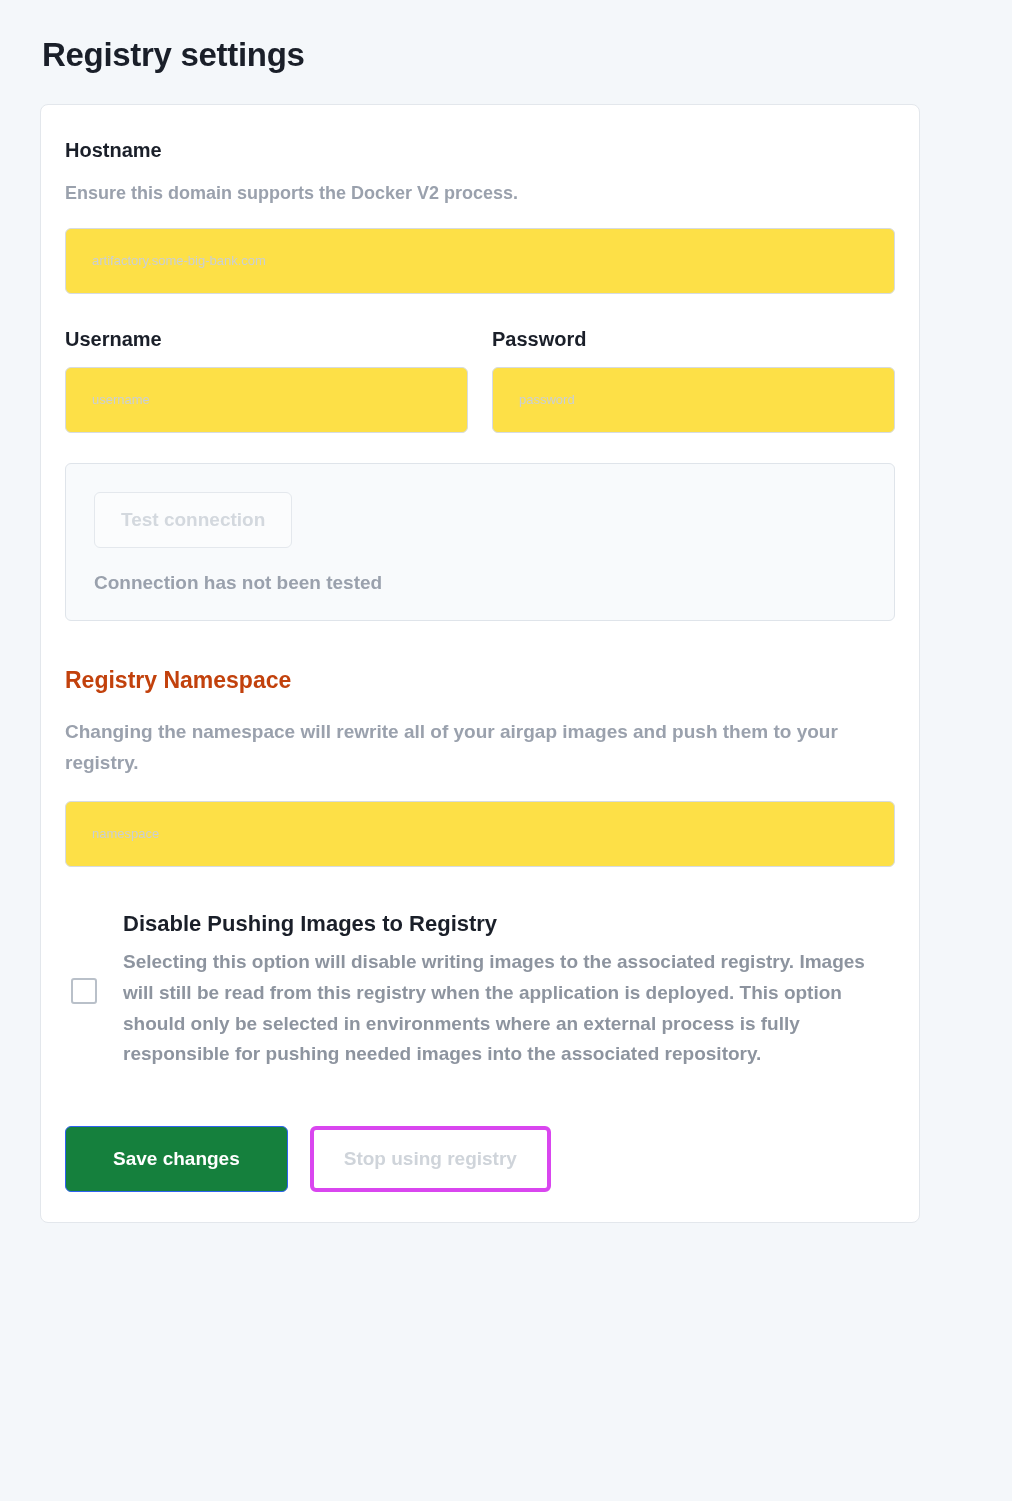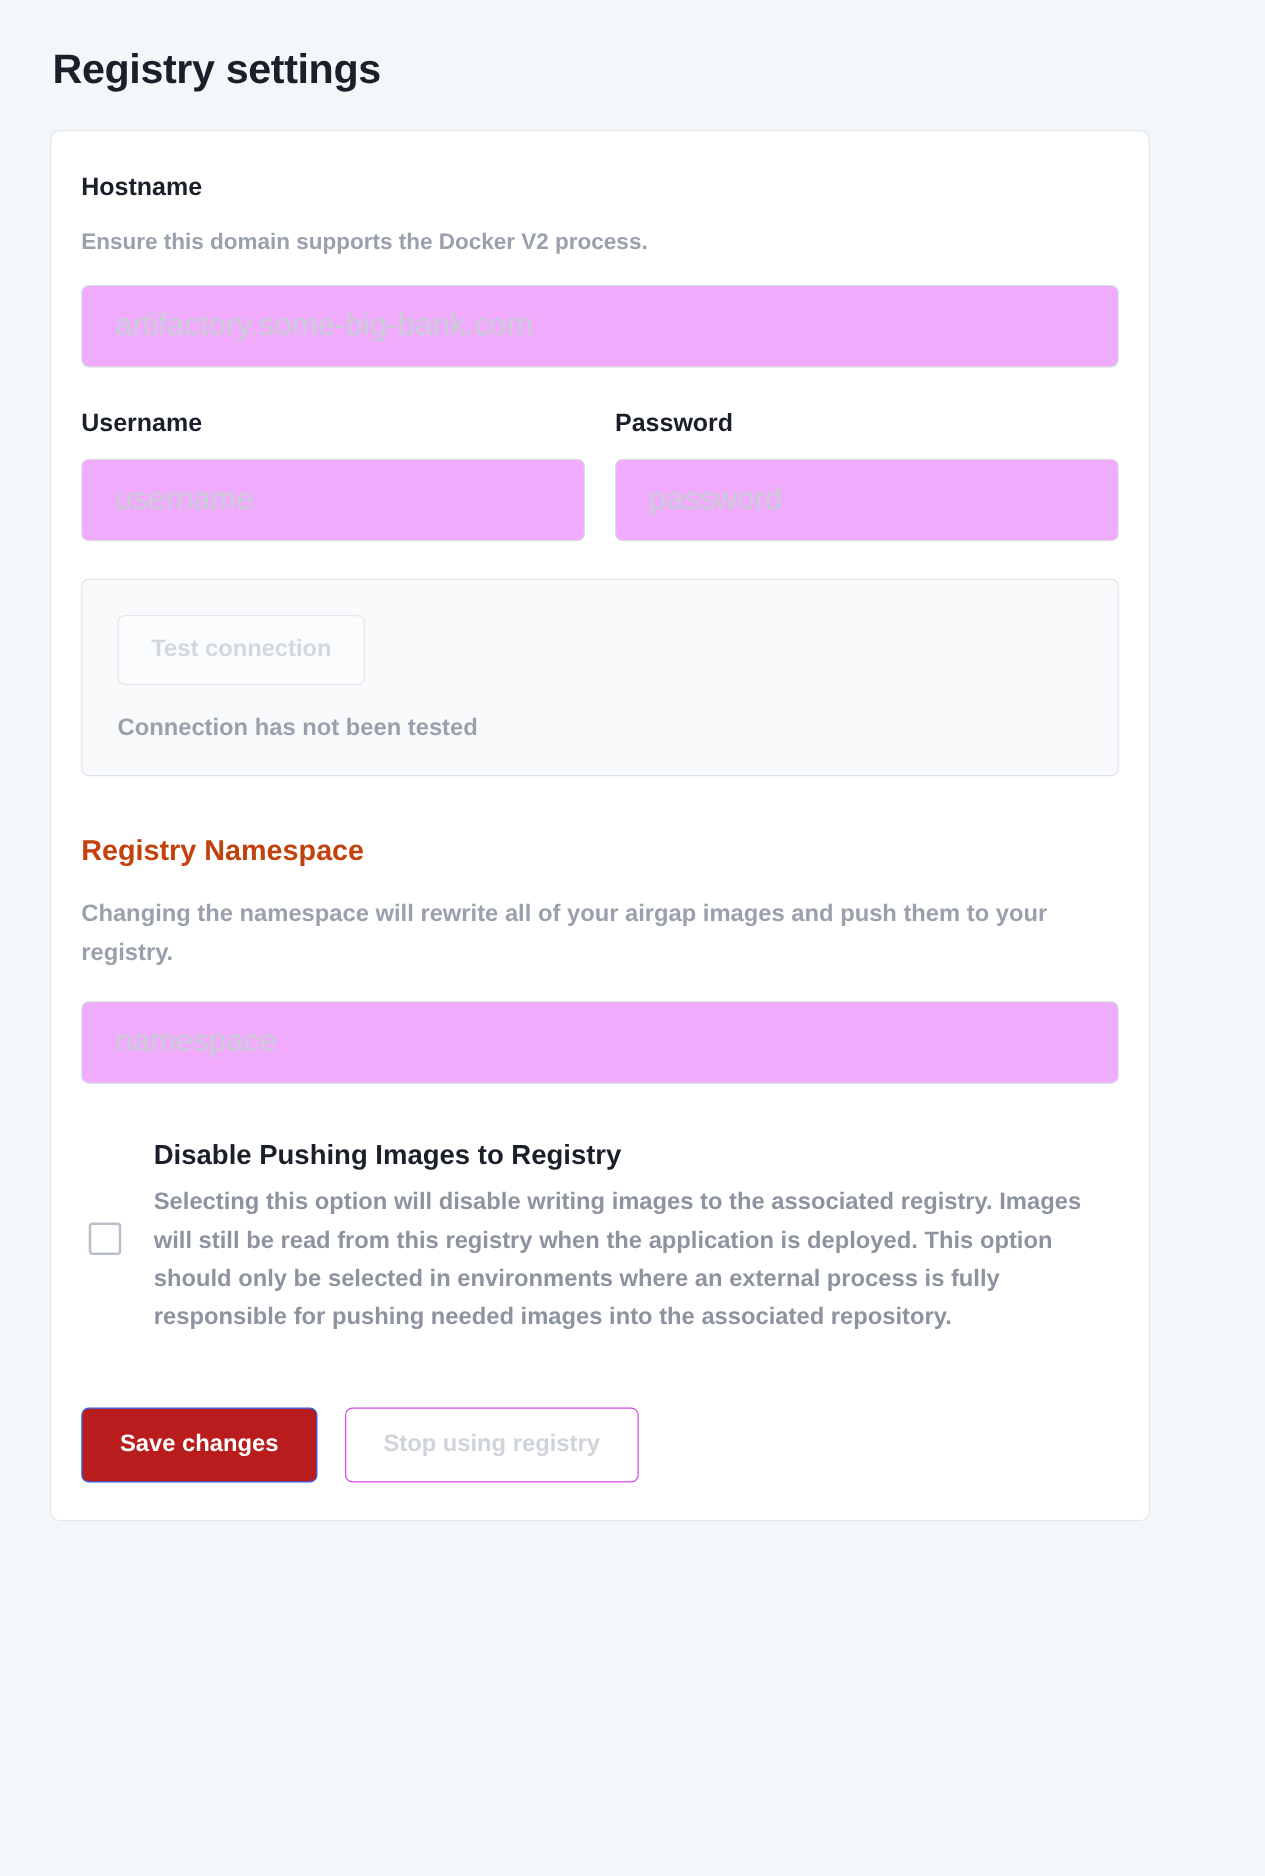--- a/index.html
+++ b/index.html
@@ -43,22 +43,22 @@
     margin: 0 0 20px 0;
     line-height: 1.55;
     font-weight: bold;
   }
   .text-input {
     display: block;
     width: 100%;
     height: 66px;
     border: 1px solid #d6dbe1;
     border-radius: 6px;
-    background: #f0abfc;
-    font-size: 25px;
+    background: #fde047;
+    font-size: 13px;
     font-family: "Liberation Sans", sans-serif;
     color: #3d4characters;
     color: #3d454f;
     padding: 0 26px;
     outline: none;
   }
   .text-input::placeholder { color: #c9ced6; }
   .row {
     display: flex;
     gap: 24px;
@@ -135,28 +135,28 @@
     line-height: 1.63;
     font-weight: bold;
     margin: 0;
   }
   .actions {
     display: flex;
     gap: 22px;
     margin-top: 56px;
   }
   .btn-primary {
-    background: #b91c1c;
+    background: #15803d;
     border: 1px solid #2e62f0;
     color: #ffffff;
-    padding: 18px 30px;
+    padding: 18px 47px;
   }
   .btn-ghost {
     background: #ffffff;
-    border: 1px solid #d946ef;
+    border: 4px solid #d946ef;
     color: #cfd4da;
     padding: 18px 30px;
   }
 </style>
 </head>
 <body>
 
 <div class="page">
 
   <h1 class="page-title">Registry settings</h1>

